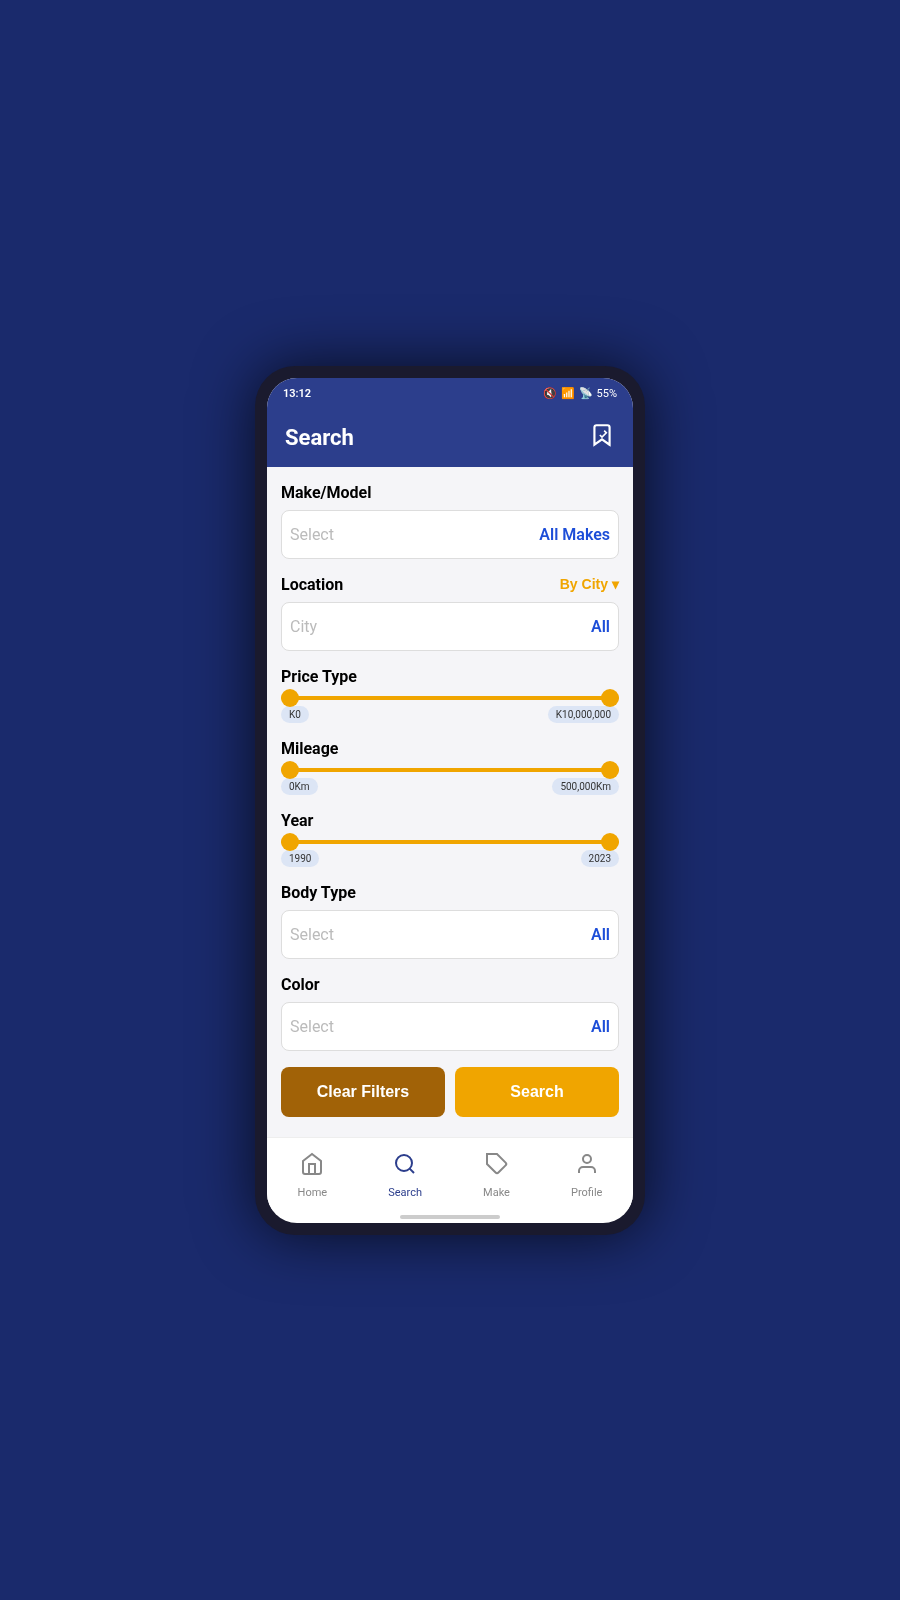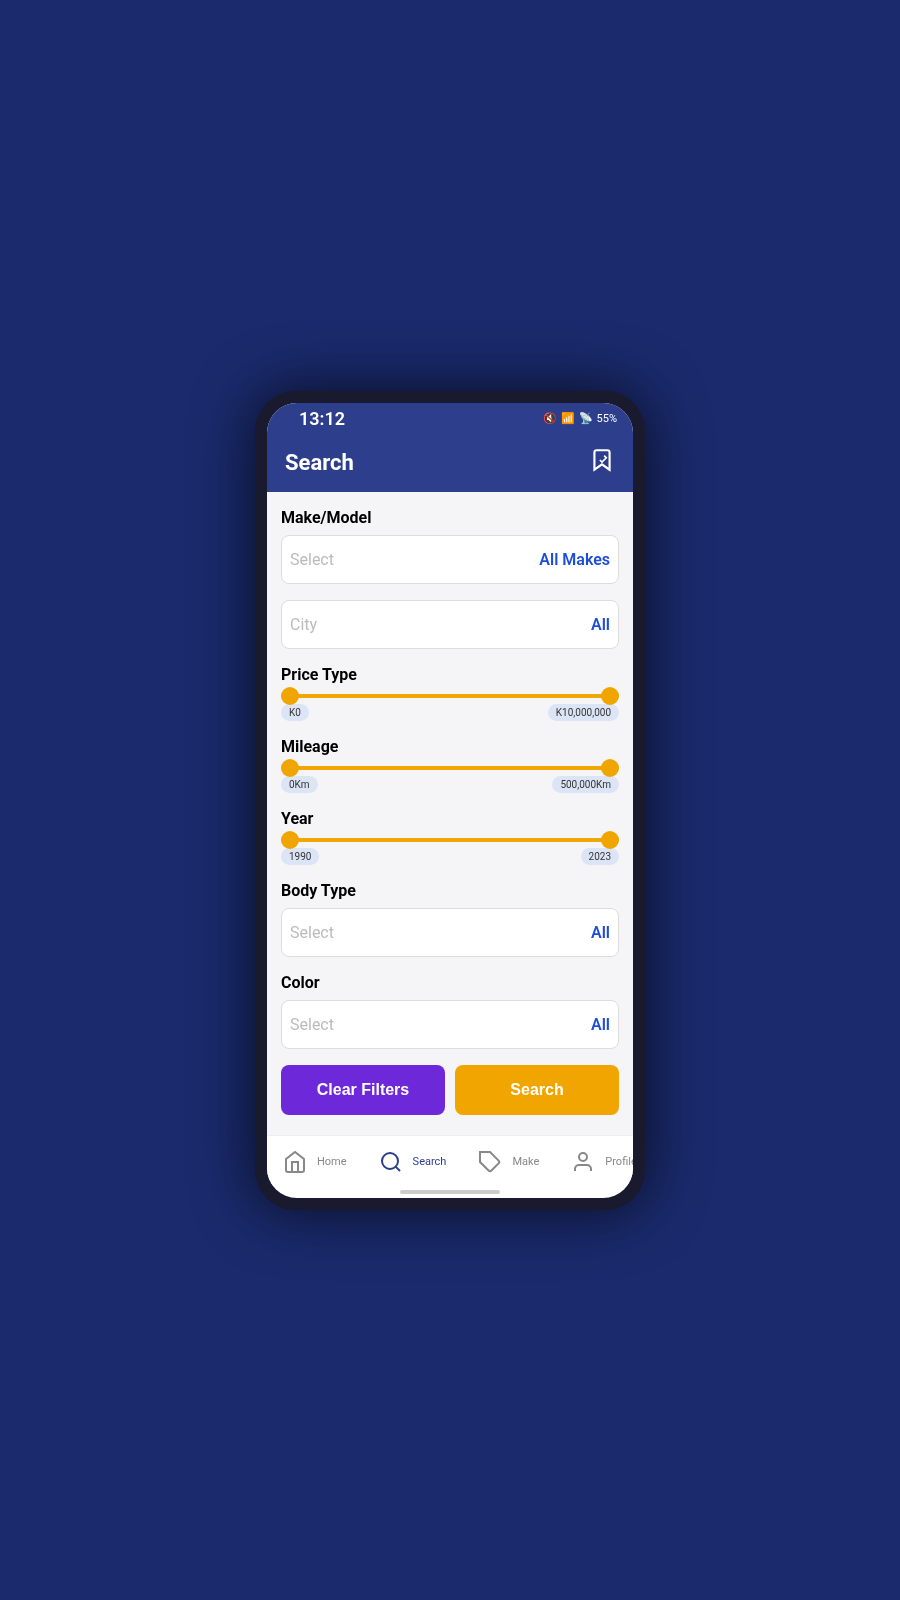--- a/index.html
+++ b/index.html
@@ -30,23 +30,22 @@
     .status-bar {
       background: #2c3e8c;
       display: flex;
       justify-content: space-between;
       align-items: center;
       padding: 6px 16px;
       height: 32px;
     }
     .status-time {
       color: white;
-      font-size: 18px;
-      font-weight: 600;
-      margin-left: 16px;
+      font-size: 11px;
+      font-weight: 600;
     }
     .status-icons {
       display: flex;
       align-items: center;
       gap: 4px;
     }
     .status-icons span {
       color: white;
       font-size: 11px;
     }
@@ -167,21 +166,21 @@
     }
     
     .bottom-buttons {
       display: flex;
       gap: 10px;
       margin-top: 8px;
       margin-bottom: 4px;
     }
     .btn-clear {
       flex: 1;
-      background: #6d28d9;
+      background: #a16207;
       color: white;
       border: none;
       border-radius: 8px;
       padding: 16px;
       font-size: 16px;
       font-weight: 600;
       cursor: pointer;
     }
     .btn-search {
       flex: 1;
@@ -198,21 +197,21 @@
     .bottom-nav {
       background: white;
       display: flex;
       justify-content: space-around;
       align-items: center;
       padding: 10px 0 6px;
       border-top: 1px solid #eee;
     }
     .nav-item {
       display: flex;
-      flex-direction: row;
+      flex-direction: column;
       align-items: center;
       gap: 10px;
       cursor: pointer;
       padding: 4px 16px;
     }
     .nav-item svg {
       width: 24px;
       height: 24px;
     }
     .nav-item span {
@@ -260,20 +259,27 @@
     </div>
 
     <div class="content">
 
       <div class="section-label">Make/Model</div>
       <div class="input-row">
         <span class="input-row-placeholder">Select</span>
         <span class="input-row-value">All Makes</span>
       </div>
 
+      <div class="section-label-row">
+        <span class="section-label">Location</span>
+        <button class="by-city-btn">
+          <span>By City</span>
+          <span>▾</span>
+        </button>
+      </div>
       <div class="input-row">
         <span class="input-row-placeholder">City</span>
         <span class="input-row-value">All</span>
       </div>
 
       <div class="slider-section">
         <div class="section-label">Price Type</div>
         <div class="slider-wrapper">
           <div class="slider-track">
             <div class="slider-thumb-left"></div>

